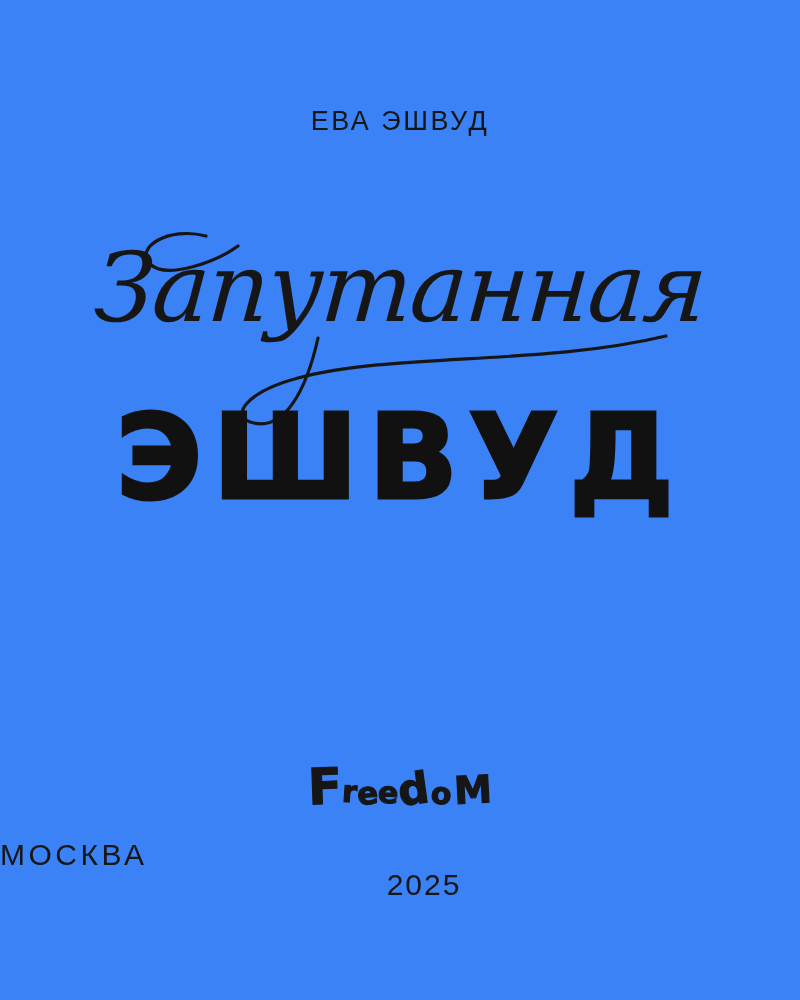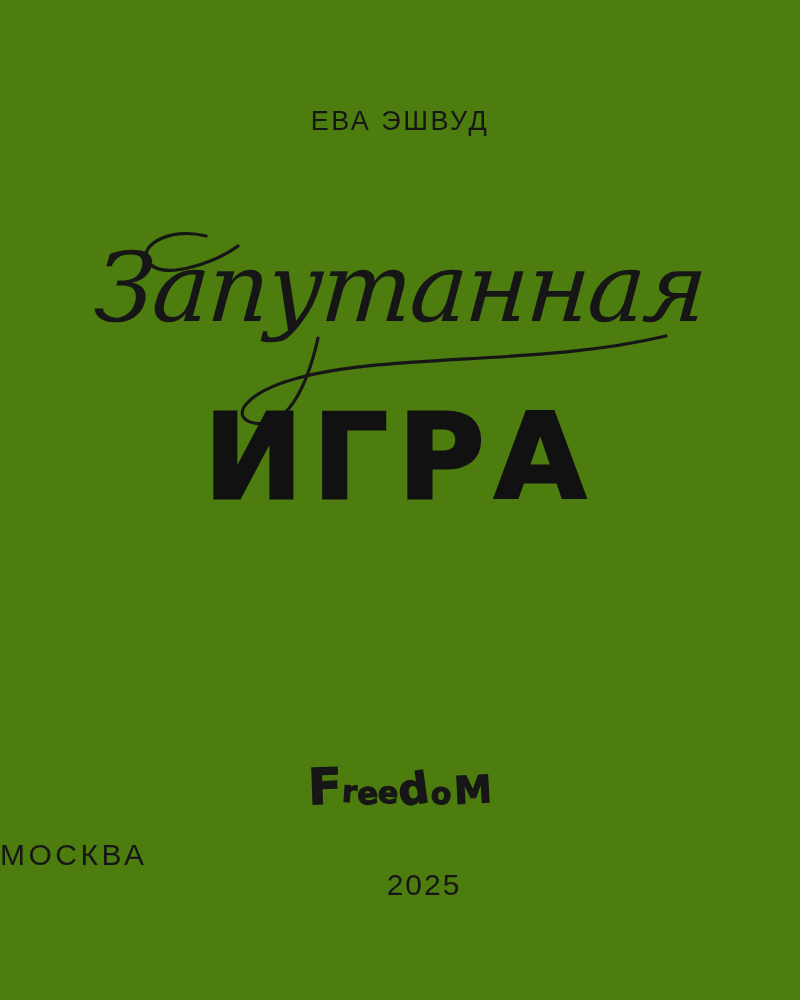--- a/index.html
+++ b/index.html
@@ -7,21 +7,21 @@
   html, body { background: #ffffff; }
   body {
     font-family: "Liberation Sans", "DejaVu Sans", sans-serif;
     color: var(--ink);
   }
   .stage {
     position: relative;
     width: 800px;
     height: 1000px;
     margin: 0 auto;
-    background: #4d7c0f;
+    background: #3b82f6;
     overflow: hidden;
   }
 
   
   .author {
     position: absolute;
     top: 106px;
     left: 0;
     width: 100%;
     text-align: center;
@@ -137,21 +137,21 @@
 
   <div class="script-title">Запутанная</div>
 
   <svg class="swash-svg" viewBox="0 0 800 1000" aria-hidden="true">
 
     <path d="M 318 338 C 306 392, 284 430, 254 423 C 228 417, 246 392, 298 378 C 398 352, 540 366, 666 336"></path>
 
     <path d="M 206 236 C 168 226, 134 248, 150 264 C 166 280, 216 262, 238 246"></path>
   </svg>
 
-  <div class="main-title">ИГРА</div>
+  <div class="main-title">ЭШВУД</div>
 
   <div class="publisher-logo" aria-label="Freedom">
       <span class="logo-ch logo-ch0">F</span>
       <span class="logo-ch logo-ch1">r</span>
       <span class="logo-ch logo-ch2">e</span>
       <span class="logo-ch logo-ch3">e</span>
       <span class="logo-ch logo-ch4">d</span>
       <span class="logo-ch logo-ch5">o</span>
       <span class="logo-ch logo-ch6">M</span>
     </div>

